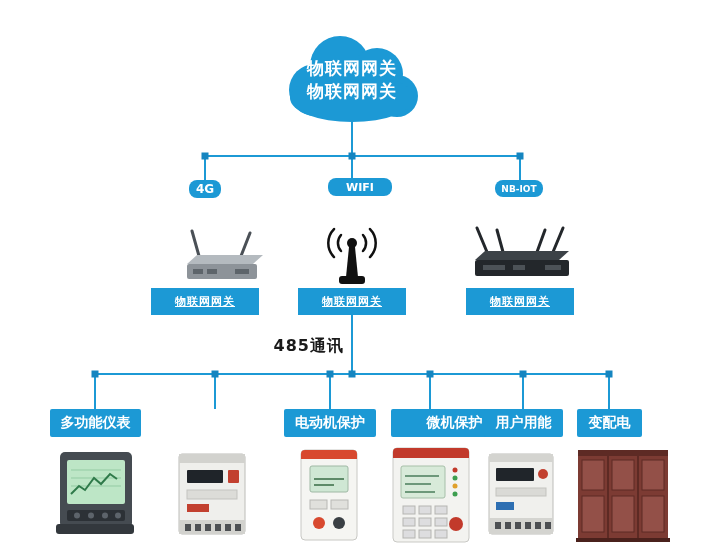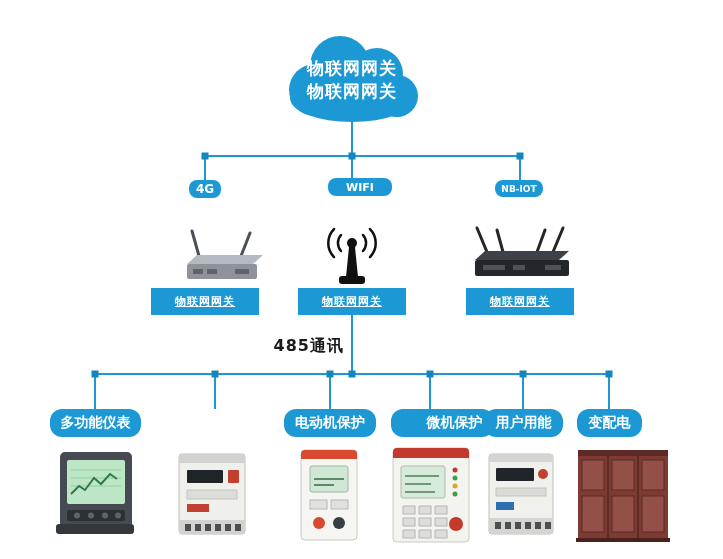--- a/index.html
+++ b/index.html
@@ -17,21 +17,21 @@
     position:absolute;background:#1c99d5;color:#ffffff;font-weight:bold;
     border-radius:8px;display:flex;align-items:center;justify-content:center;
   }
   .pill{
     position:absolute;background:#1c99d5;color:#ffffff;font-weight:bold;
     border-radius:0;display:flex;align-items:center;justify-content:center;
     font-size:11px;letter-spacing:1px;white-space:nowrap;text-decoration:underline;
   }
   .device-pill{
     position:absolute;background:#1c99d5;color:#ffffff;font-weight:bold;
-    border-radius:12px;display:flex;align-items:center;justify-content:center;
+    border-radius:2px;display:flex;align-items:center;justify-content:center;
     font-size:14px;white-space:nowrap;
   }
   .bus-label{
     position:absolute;color:#1a1a1a;font-weight:bold;font-size:16px;
     text-align:right;letter-spacing:1px;
   }
 </style>
 </head>
 <body>
 

